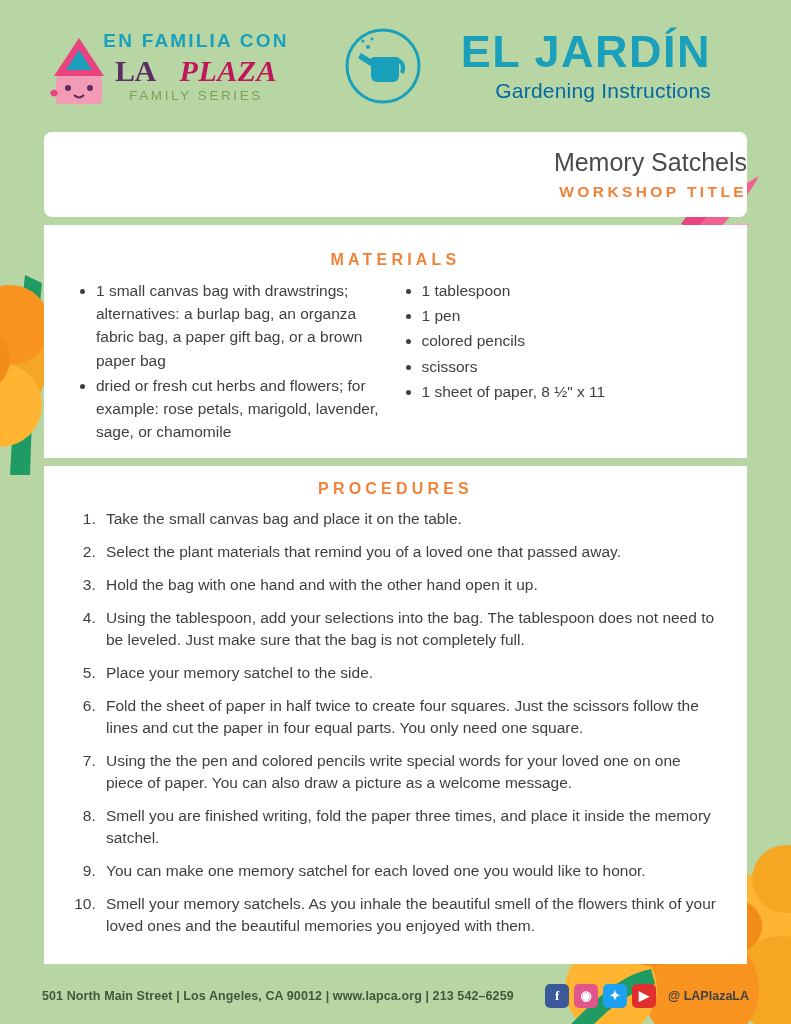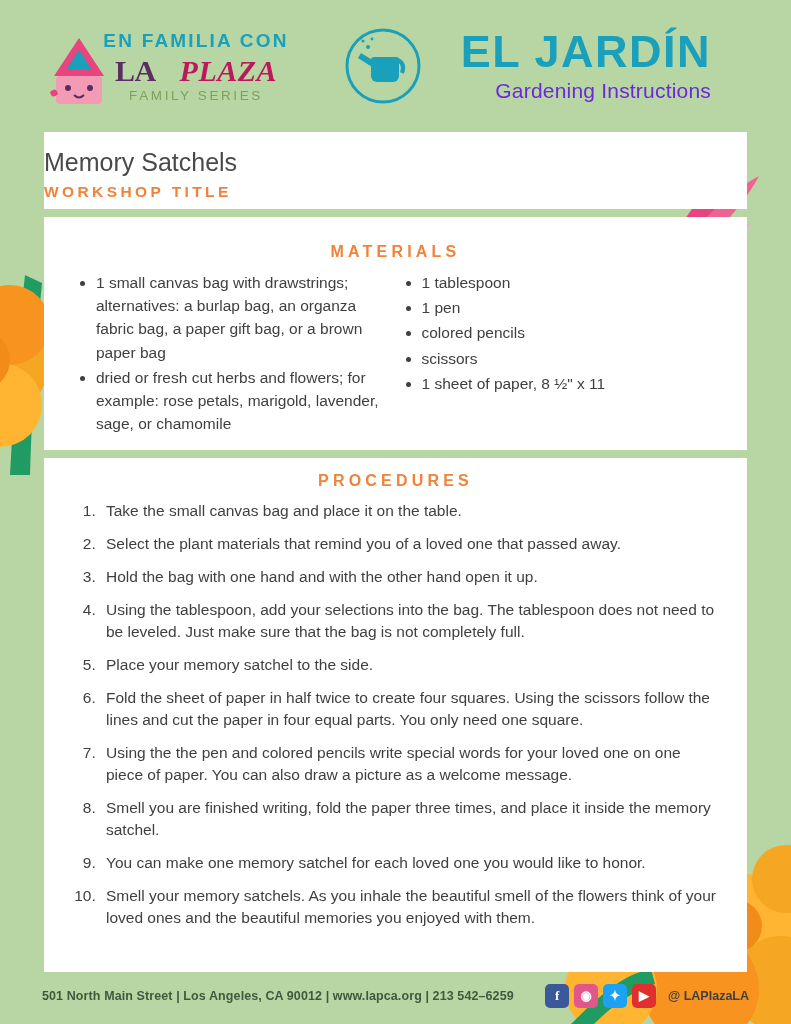--- a/index.html
+++ b/index.html
@@ -80,34 +80,34 @@
   .el-jardin {
     font-family: "Liberation Sans", sans-serif;
     font-size: 45px;
     font-weight: bold;
     color: #1aa0bb;
     letter-spacing: 1.5px;
     line-height: 1;
   }
   .sub-title {
     font-size: 21px;
-    color: #6d28d9;
+    color: #0369a1;
     margin-top: 5px;
     letter-spacing: 0.2px;
   }
 
   
   .card {
     position: relative;
     background: #ffffff;
     margin: 0 44px;
   }
   .card + .card { margin-top: 8px; }
 
-  .card-workshop { padding: 16px 0 8px; text-align: left; }
+  .card-workshop { padding: 16px 0 16px; text-align: right; border-radius: 8px; }
   .workshop-name {
     font-size: 25px;
     color: #4a4a4a;
     line-height: 1.15;
   }
   .workshop-label {
     font-size: 15.5px;
     font-weight: bold;
     letter-spacing: 3.4px;
     color: #f0833a;
@@ -133,21 +133,21 @@
     margin: 0;
     padding-left: 26px;
   }
   .mat-col li {
     font-size: 15.5px;
     line-height: 1.5;
     margin-bottom: 2px;
     color: #3f3f3f;
   }
 
-  .card-procedures { padding: 0 0 32px; }
+  .card-procedures { padding: 0 0 16px; }
   ol.proc {
     margin: 10px 0 0;
     padding-left: 56px;
     padding-right: 30px;
   }
   ol.proc li {
     font-size: 15.5px;
     line-height: 1.42;
     margin-bottom: 11px;
     color: #3f3f3f;
@@ -321,21 +321,21 @@
 </div>
 
 <div class="card card-procedures">
   <div class="section-heading">PROCEDURES</div>
   <ol class="proc">
     <li>Take the small canvas bag and place it on the table.</li>
     <li>Select the plant materials that remind you of a loved one that passed away.</li>
     <li>Hold the bag with one hand and with the other hand open it up.</li>
     <li>Using the tablespoon, add your selections into the bag. The tablespoon does not need to be leveled. Just make sure that the bag is not completely full.</li>
     <li>Place your memory satchel to the side.</li>
-    <li>Fold the sheet of paper in half twice to create four squares. Using the scissors follow the lines and cut the paper in four equal parts. You only need one square.</li>
+    <li>Fold the sheet of paper in half twice to create four squares. Just the scissors follow the lines and cut the paper in four equal parts. You only need one square.</li>
     <li>Using the the pen and colored pencils write special words for your loved one on one piece of paper. You can also draw a picture as a welcome message.</li>
     <li>Smell you are finished writing, fold the paper three times, and place it inside the memory satchel.</li>
     <li>You can make one memory satchel for each loved one you would like to honor.</li>
     <li>Smell your memory satchels. As you inhale the beautiful smell of the flowers think of your loved ones and the beautiful memories you enjoyed with them.</li>
   </ol>
 </div>
 
 <div class="footer">
   <div class="footer-text">501 North Main Street | Los Angeles, CA 90012 | www.lapca.org | 213 542–6259</div>
   <div class="social">

